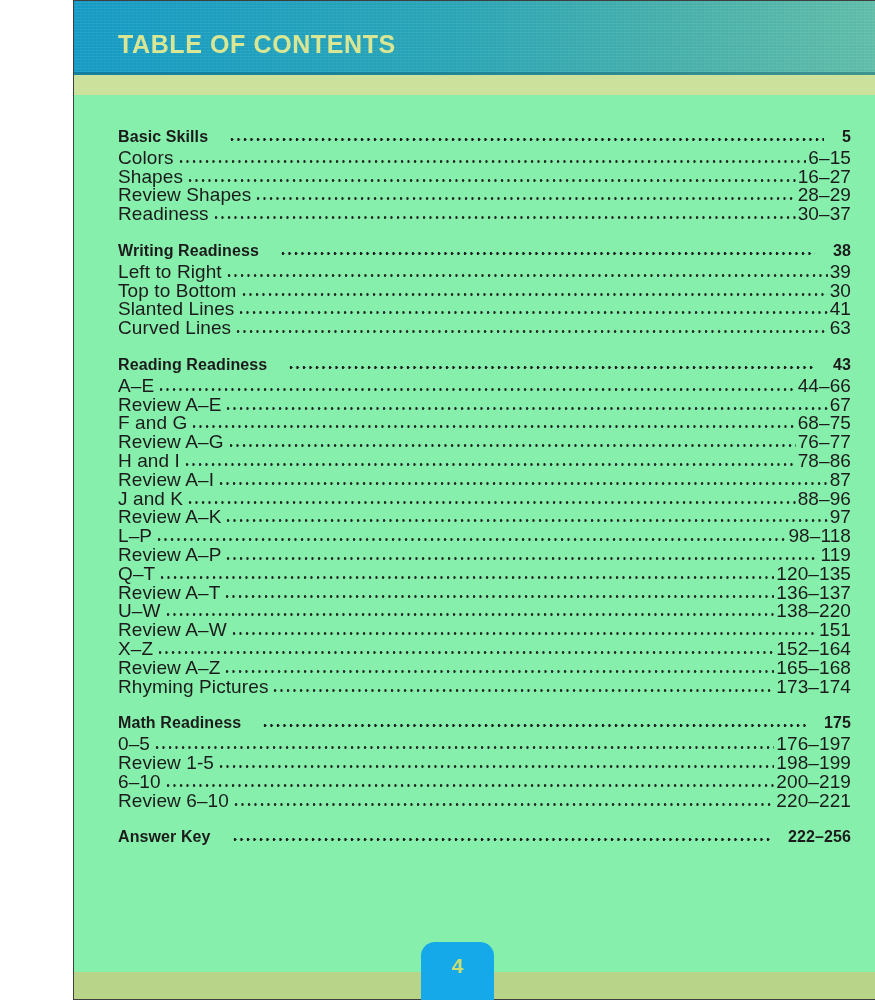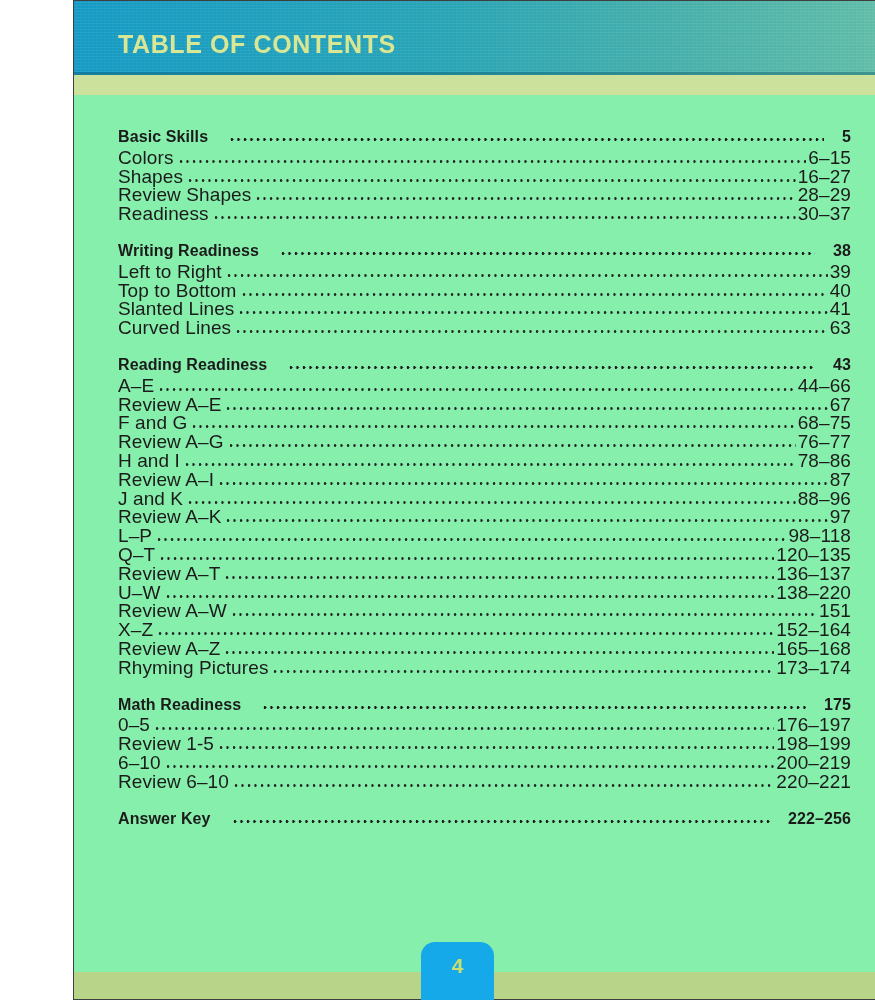--- a/index.html
+++ b/index.html
@@ -126,21 +126,21 @@
           <span class="pages">38</span>
         </div>
         <div class="row">
           <span class="label">Left to Right</span>
           <span class="leader"></span>
           <span class="pages">39</span>
         </div>
         <div class="row">
           <span class="label">Top to Bottom</span>
           <span class="leader"></span>
-          <span class="pages">40</span>
+          <span class="pages">30</span>
         </div>
         <div class="row">
           <span class="label">Slanted Lines</span>
           <span class="leader"></span>
           <span class="pages">41</span>
         </div>
         <div class="row">
           <span class="label">Curved Lines</span>
           <span class="leader"></span>
           <span class="pages">63</span>
@@ -189,20 +189,25 @@
         </div>
         <div class="row">
           <span class="label">Review A–K</span>
           <span class="leader"></span>
           <span class="pages">97</span>
         </div>
         <div class="row">
           <span class="label">L–P</span>
           <span class="leader"></span>
           <span class="pages">98–118</span>
+        </div>
+        <div class="row">
+          <span class="label">Review A–P</span>
+          <span class="leader"></span>
+          <span class="pages">119</span>
         </div>
         <div class="row">
           <span class="label">Q–T</span>
           <span class="leader"></span>
           <span class="pages">120–135</span>
         </div>
         <div class="row">
           <span class="label">Review A–T</span>
           <span class="leader"></span>
           <span class="pages">136–137</span>

